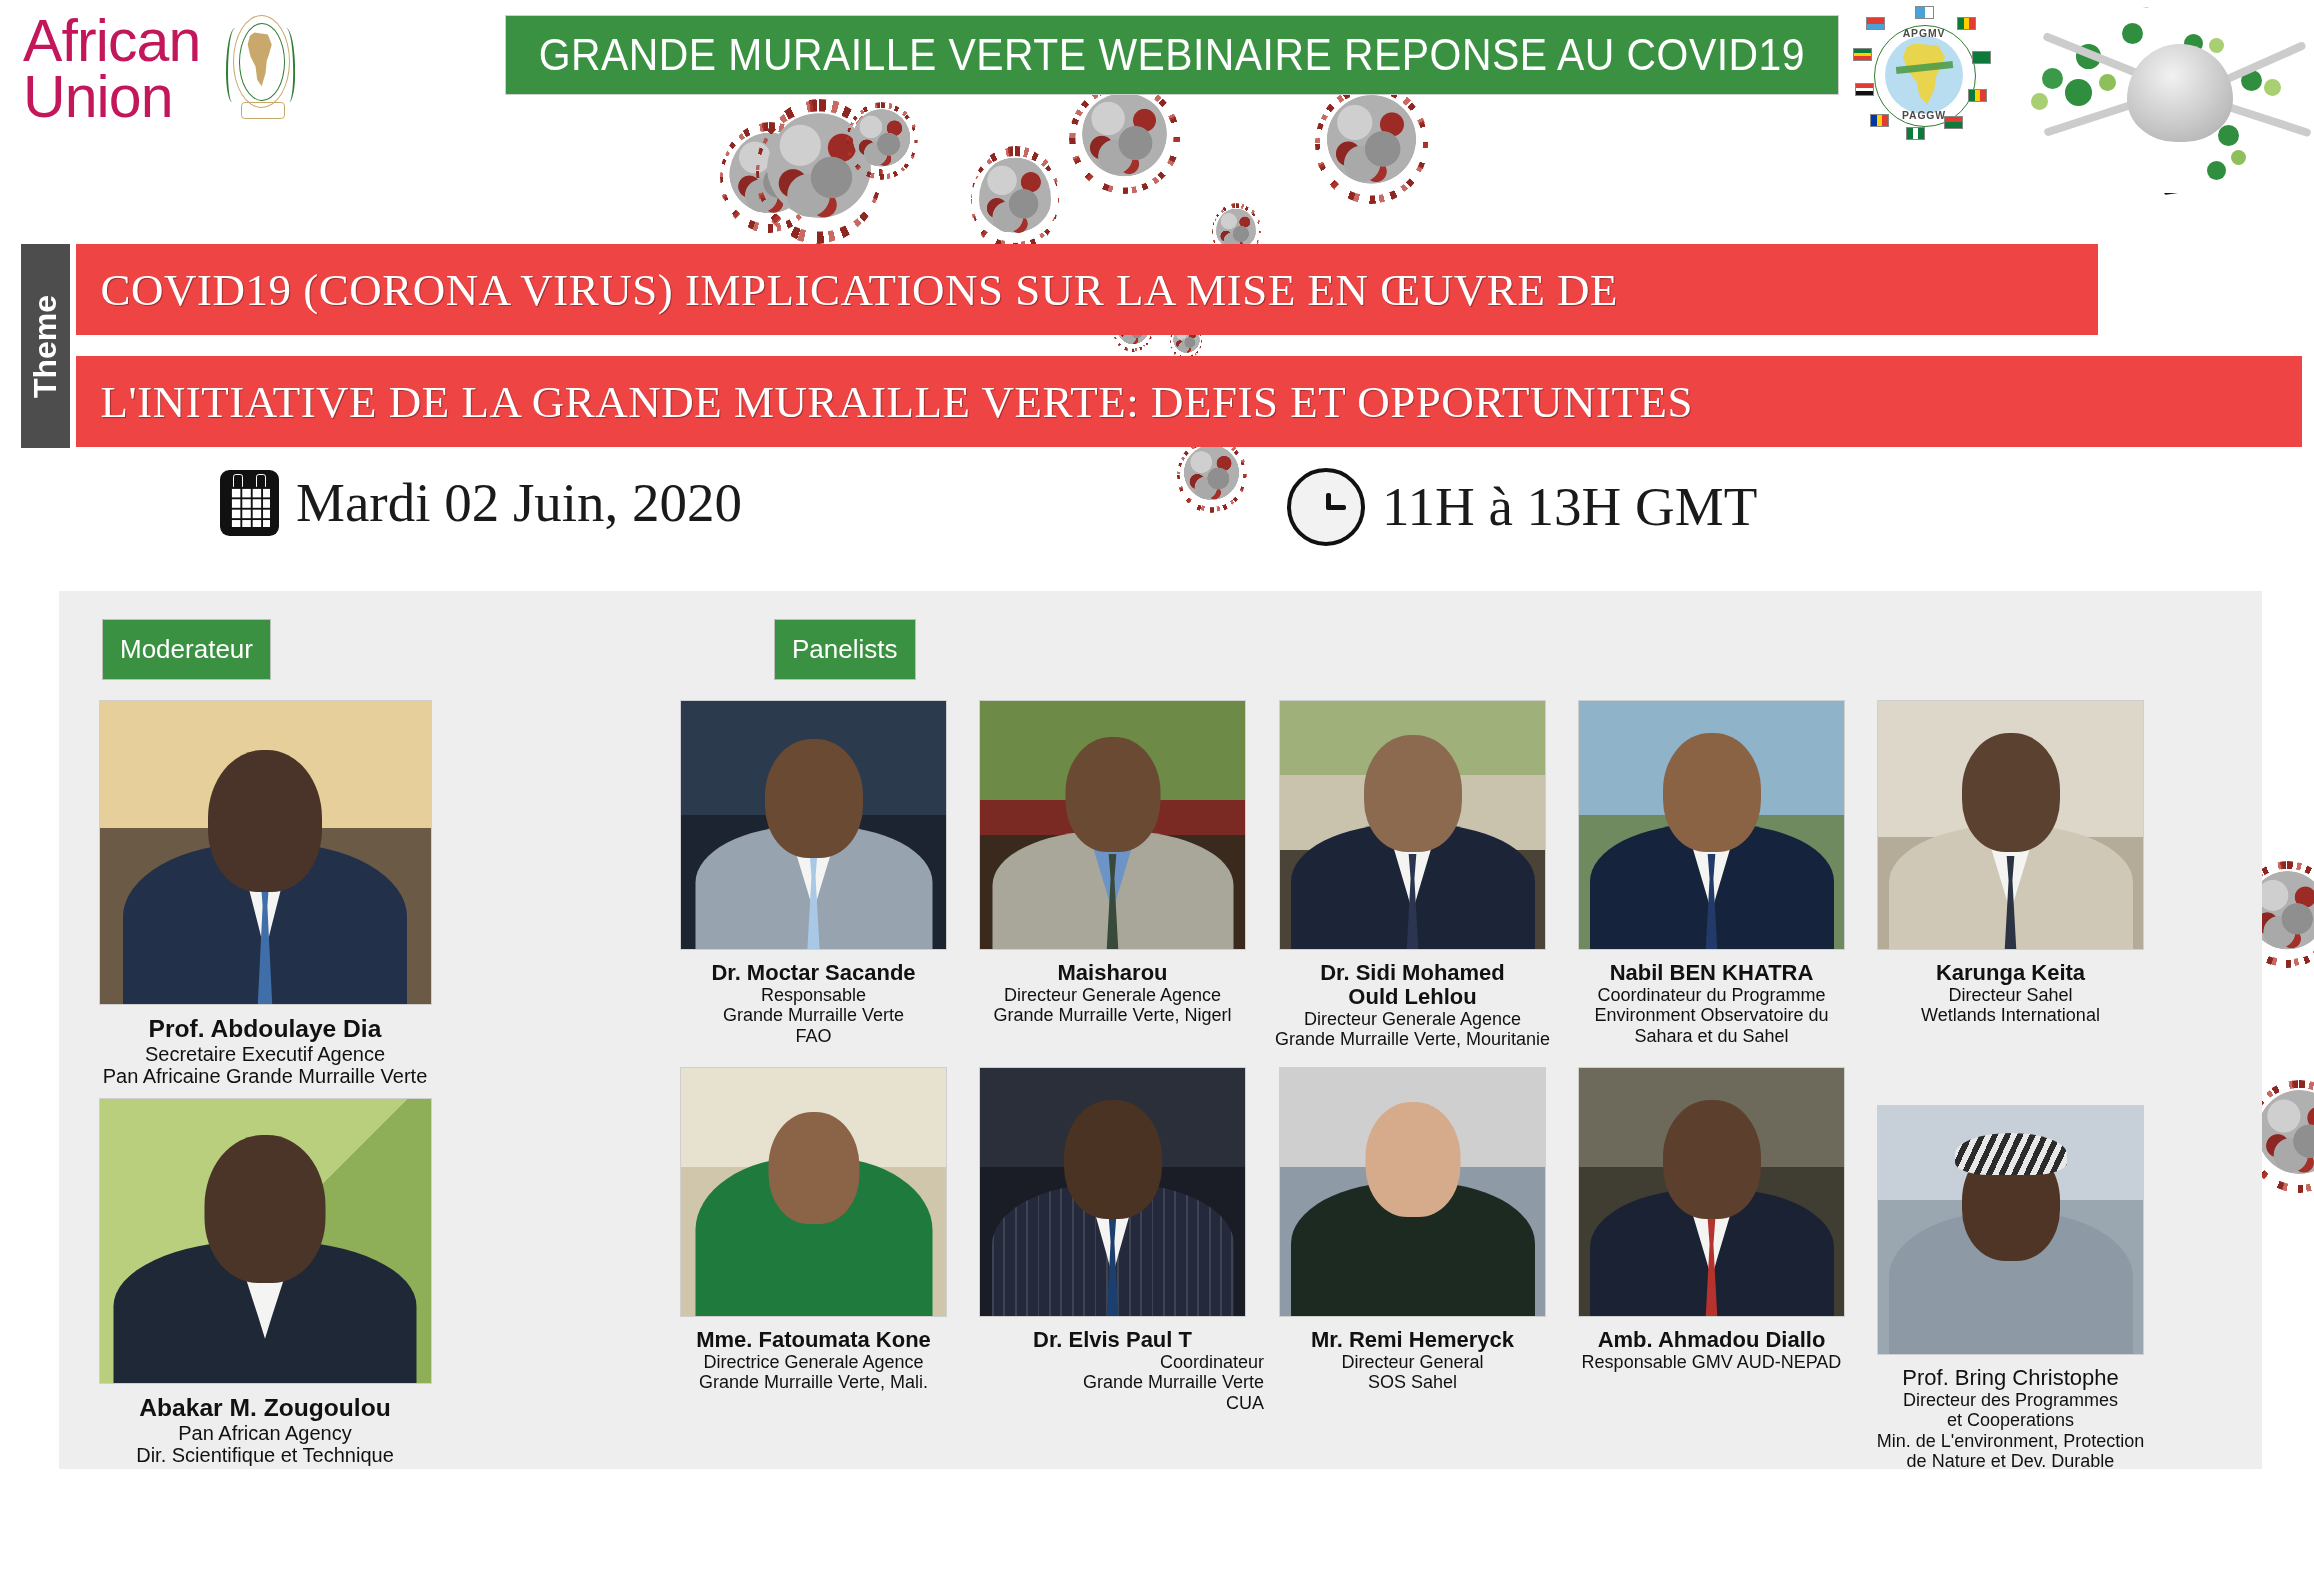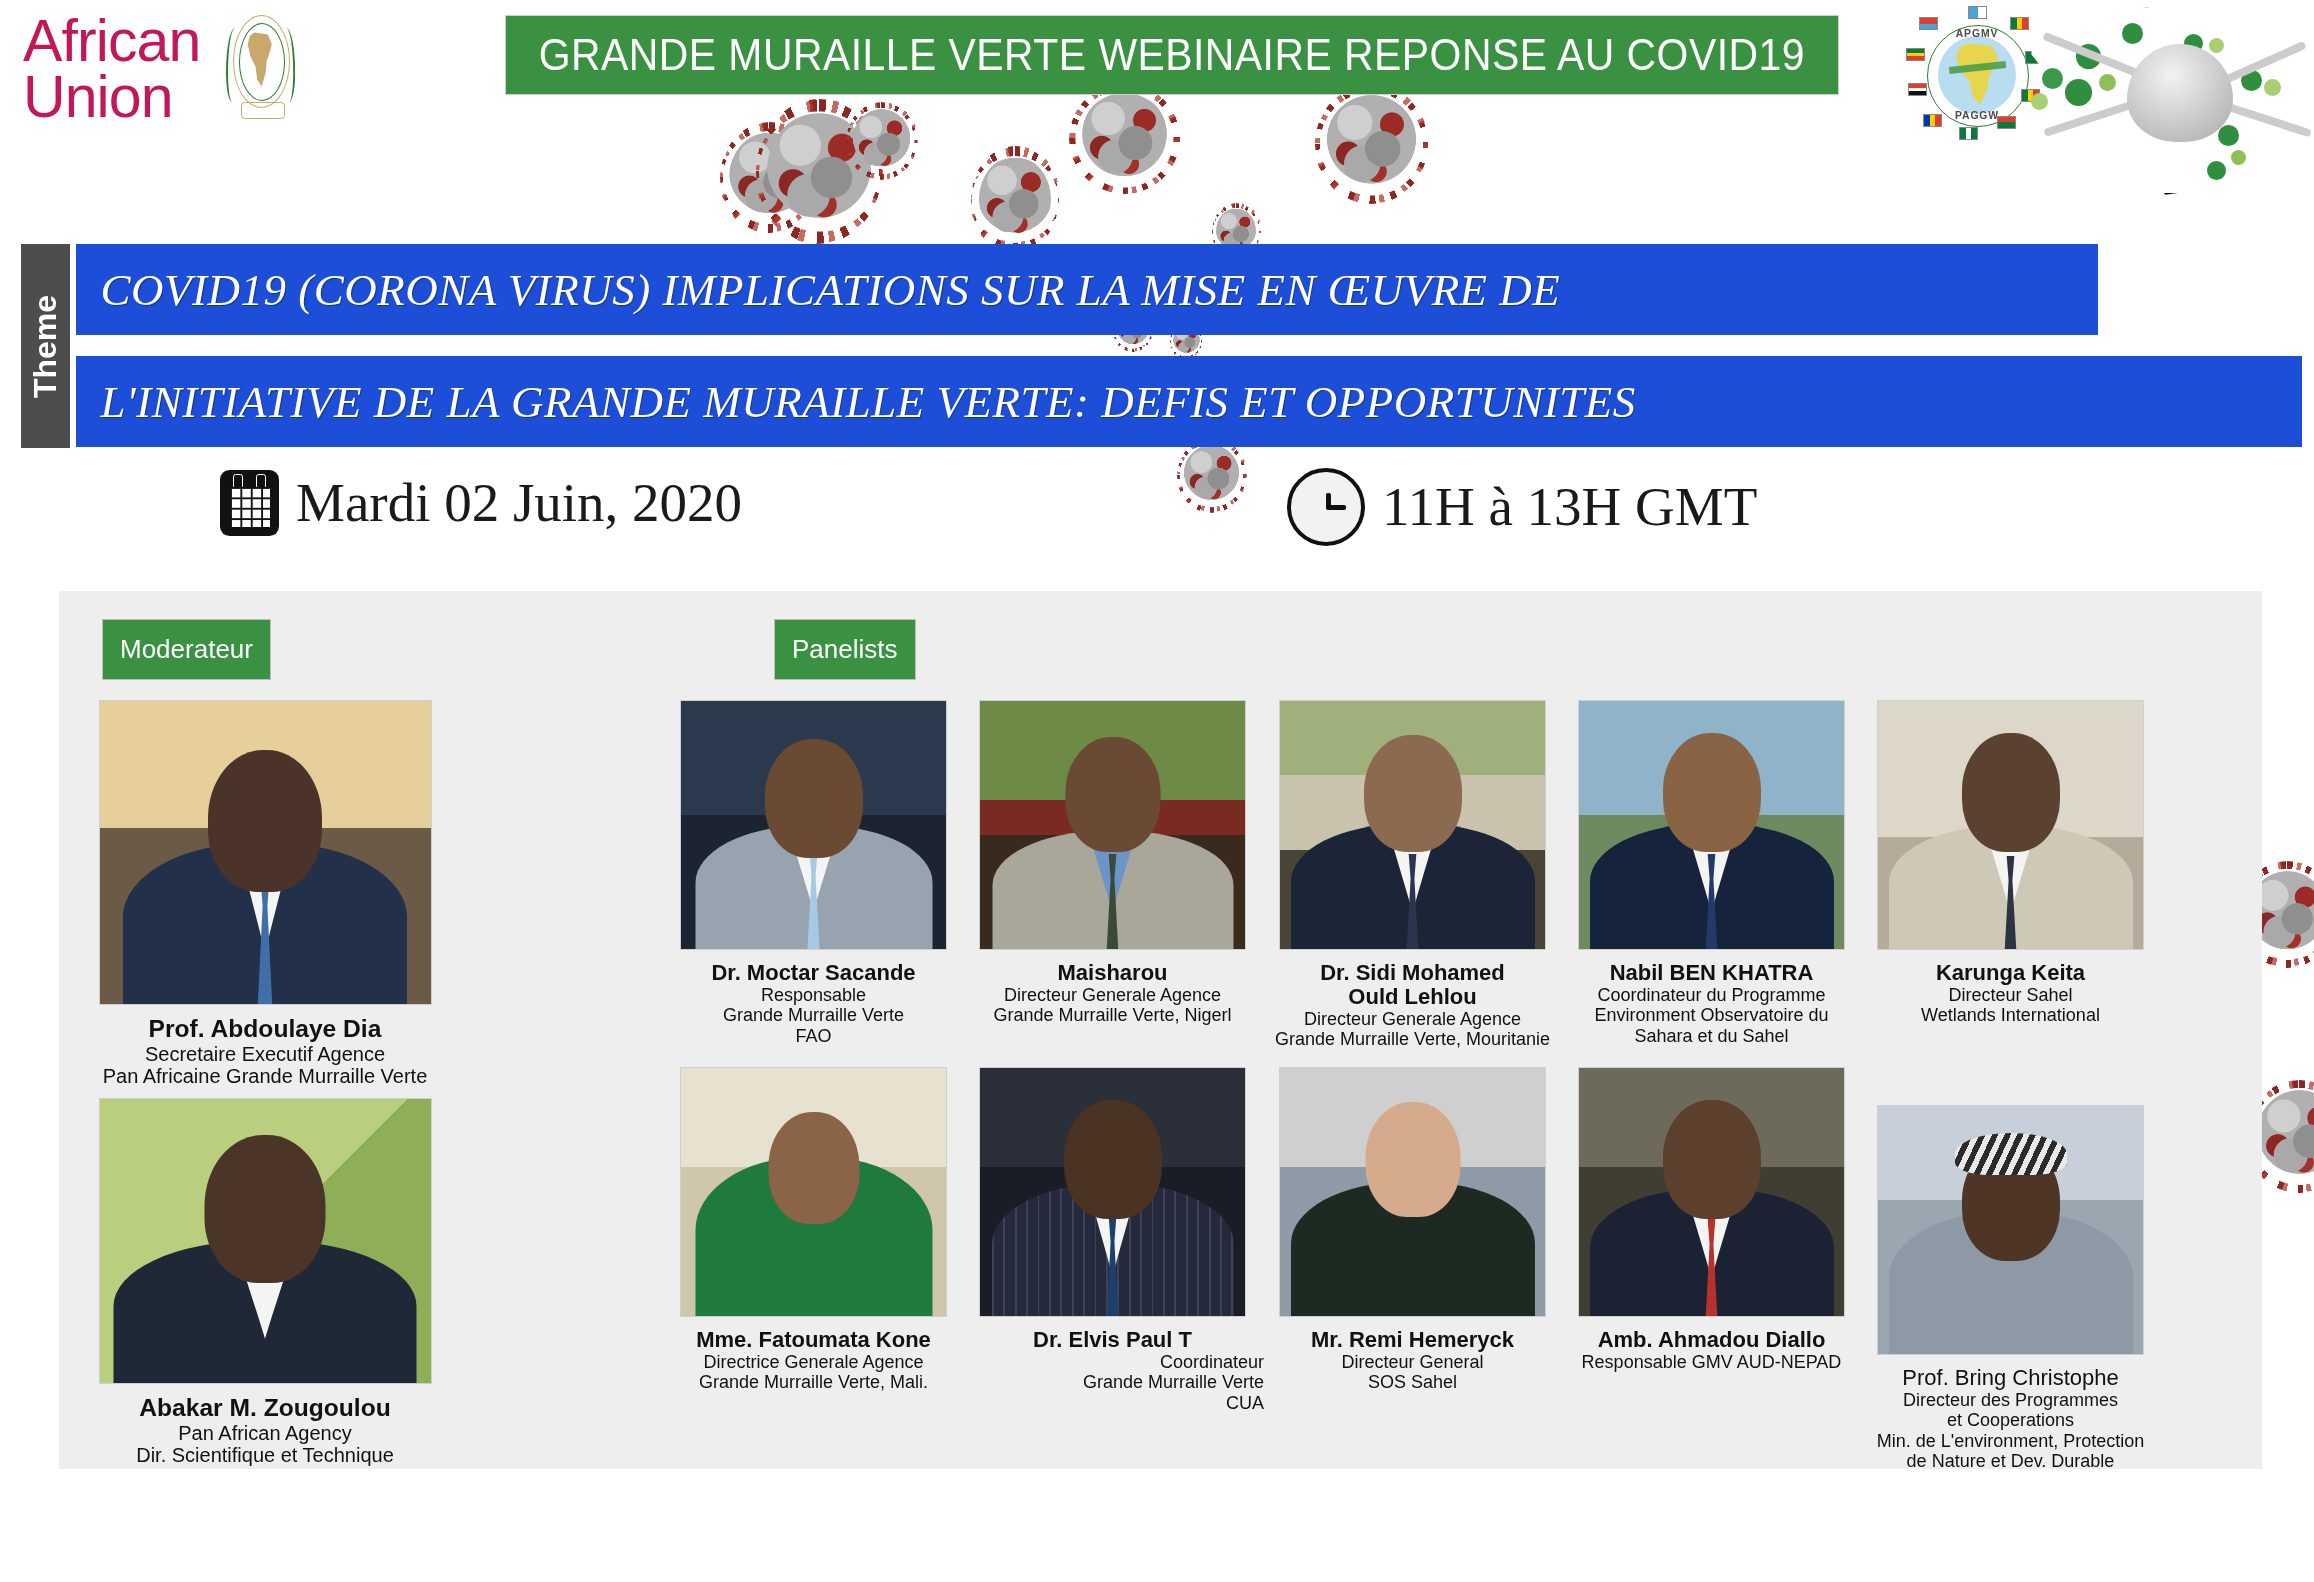--- a/index.html
+++ b/index.html
@@ -53,21 +53,21 @@
   .au-emblem .palm-l{left:7.6px;}
   .au-emblem .palm-r{right:7.6px;transform:scaleX(-1);}
 
   .banner-title{position:absolute;left:505px;top:15px;width:1332px;height:78px;
     background:#3a9142;border:0.9px solid #cfcfcf;
     display:flex;align-items:center;justify-content:center;}
   .banner-title span{color:#ffffff;font-size:44px;font-weight:400;
     letter-spacing:0.5px;white-space:nowrap;transform:scaleX(.93);}
 
   
-  .apgmv{position:absolute;left:1906px;top:3.8px;width:142px;height:142px;}
+  .apgmv{position:absolute;left:1853px;top:3.8px;width:142px;height:142px;}
   .apgmv .ring{position:absolute;left:21px;top:21px;width:100px;height:100px;
     border-radius:50%;border:1.9px solid #2e7d32;background:#ffffff;}
   .apgmv .globe{position:absolute;left:32px;top:32px;width:78px;height:78px;
     border-radius:50%;background:#b8dcf0;overflow:hidden;}
   .apgmv .globe .af{position:absolute;left:15px;top:7.6px;width:49px;height:62px;
     background:#e8d44d;
     clip-path:polygon(30% 0,78% 4%,92% 22%,82% 40%,74% 52%,70% 74%,56% 98%,40% 86%,34% 62%,16% 44%,6% 22%,14% 6%);}
   .apgmv .globe .belt{position:absolute;left:11.4px;top:28px;width:57px;height:6.6px;
     background:#4f9d4a;transform:rotate(-6deg);opacity:.9;}
   .apgmv .lbl{position:absolute;left:0;right:0;text-align:center;color:#4a4a4a;
@@ -87,21 +87,21 @@
   .africa-mask .mask{position:absolute;left:119px;top:44px;width:106px;height:98px;
     border-radius:50% 50% 46% 46%/56% 56% 44% 44%;
     background:radial-gradient(circle at 42% 32%, #f2f2f2 0%, #cfcfcf 48%, #a8a8a8 100%);}
   .africa-mask .strap{position:absolute;height:7.6px;background:#cccccc;border-radius:3.8px;}
 
   
   .theme-tab{position:absolute;left:21px;top:244px;width:49px;height:204px;
     background:#4d4d4d;display:flex;align-items:center;justify-content:center;}
   .theme-tab span{color:#ffffff;font-size:32px;font-weight:700;
     transform:rotate(-90deg);white-space:nowrap;}
-  .theme-line{position:absolute;background:#1d4ed8;display:flex;align-items:center;font-style:italic;}
+  .theme-line{position:absolute;background:#ef4444;display:flex;align-items:center;}
   .theme-line span{color:#ffffff;font-family:"Liberation Serif", serif;
     font-size:45px;font-weight:400;white-space:nowrap;letter-spacing:0.5px;
     text-shadow:0.9px 0.9px 0.9px rgba(0,0,0,.35);}
   .theme-line.l1{left:76px;top:244px;width:1997px;height:91px;padding-left:24.6px;}
   .theme-line.l2{left:76px;top:356px;width:2201px;height:91px;padding-left:24.6px;}
 
   
   .meta{position:absolute;left:220px;top:466px;height:87px;}
   .meta-item{position:absolute;display:flex;align-items:center;gap:17px;}
   .meta-item .txt{font-family:"Liberation Serif", serif;font-size:55px;color:#1a1a1a;

